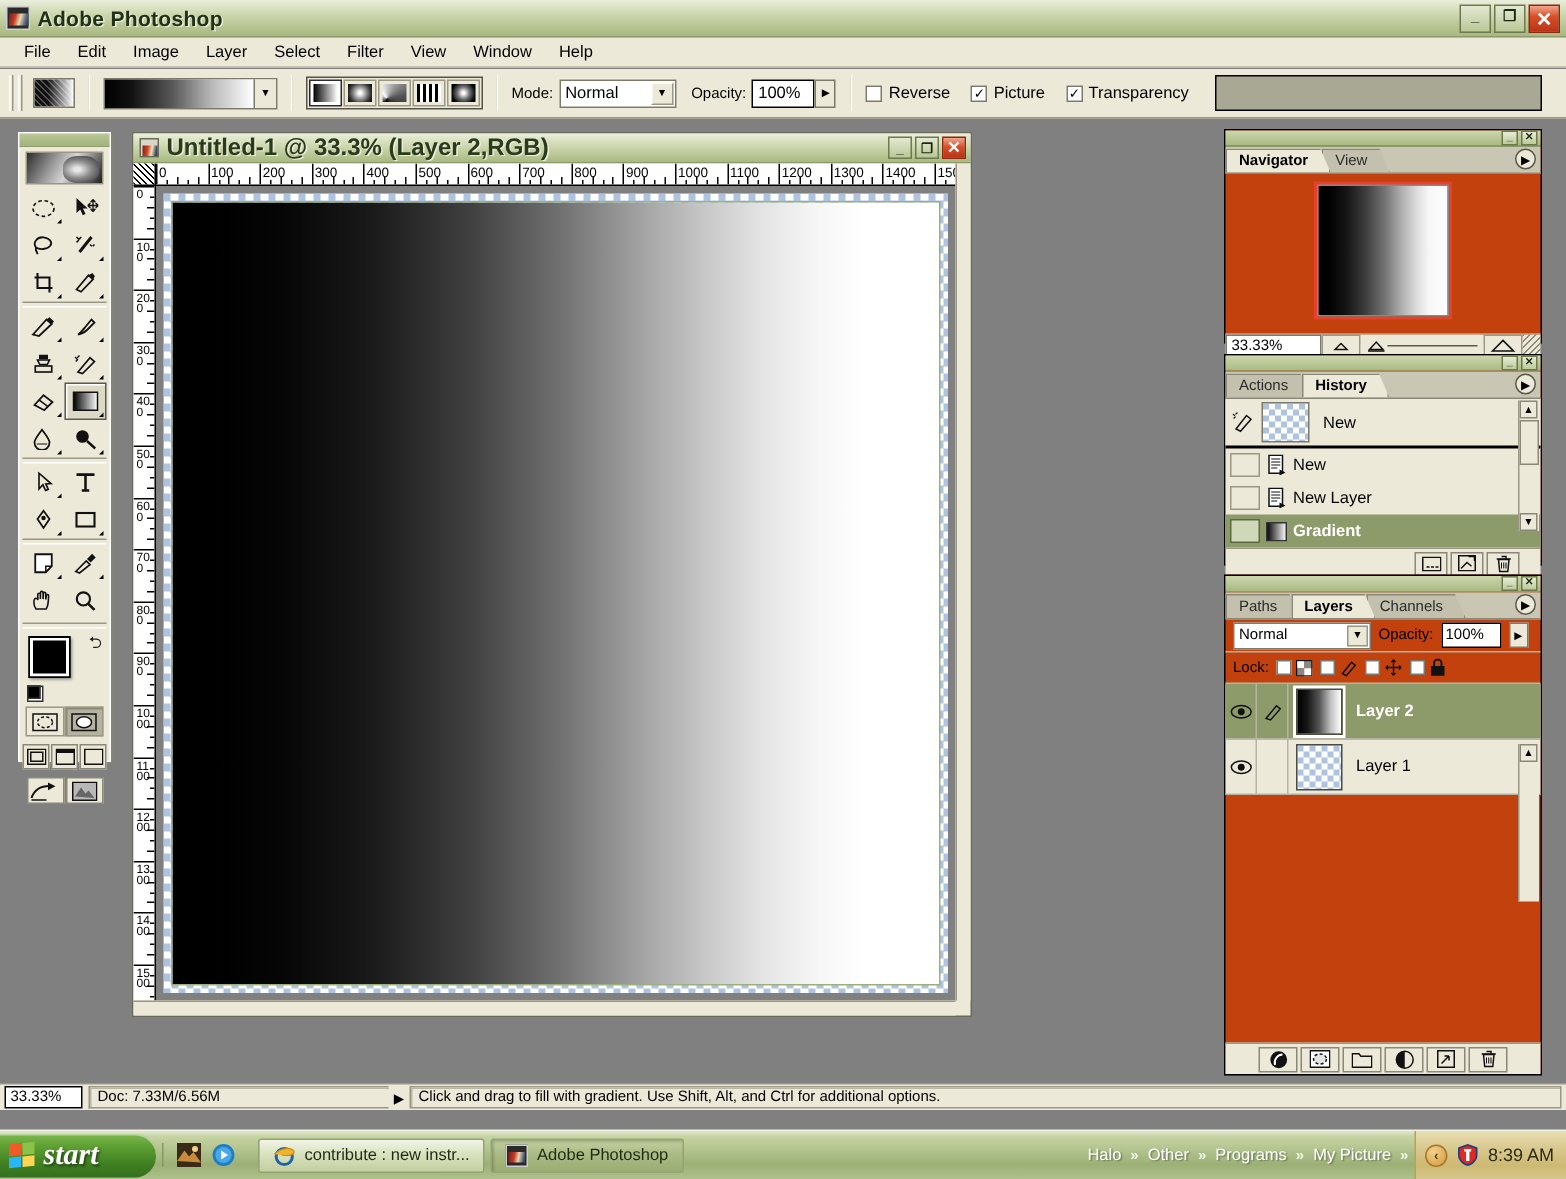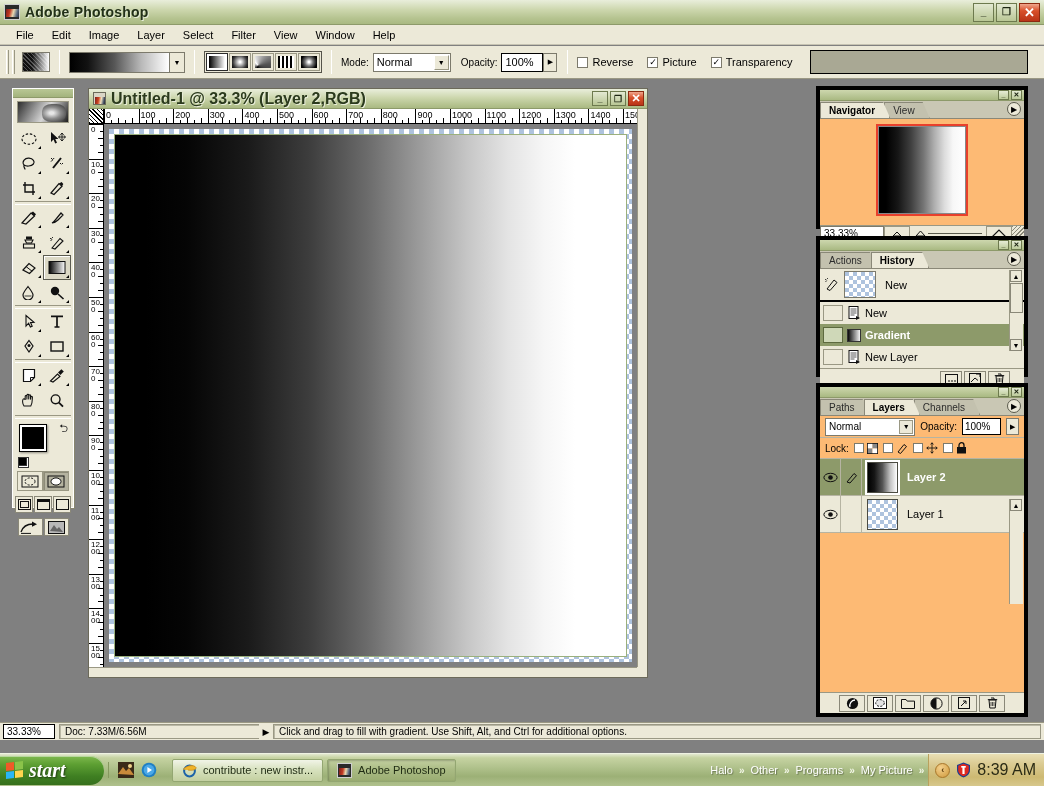--- a/index.html
+++ b/index.html
@@ -238,21 +238,21 @@
       #000000 0%, #000000 6%, #050505 14%, #1a1a1a 26%, #3d3d3d 38%,
       #6e6e6e 50%, #9d9d9d 60%, #c6c6c6 69%, #e4e4e4 77%,
       #f6f6f6 84%, #ffffff 90%, #ffffff 100%);
     border:1px solid #9bb07d;
   }
   .doc-sb-v{ position:absolute; right:0; top:20px; bottom:10px; width:10px; background:#ece9d8; border-left:1px solid #9a9884;}
   .doc-sb-h{ position:absolute; left:0; right:10px; bottom:0; height:10px; background:#ece9d8; border-top:1px solid #9a9884;}
 
   
   .palette{
-    position:absolute; background:#fdba74; border:4px solid #000000;
+    position:absolute; background:#c2410c; border:1px solid #000000;
   }
   .pal-grab{
     height:11px;
     background:linear-gradient(to bottom,#cdd7ae,#a9b982);
     border-bottom:1px solid #8d9a6a; position:relative;
   }
   .pal-grab .pbtns{ position:absolute; right:2px; top:0; display:flex; gap:2px; }
   .pal-grab .pb{ width:11px;height:10px;border:1px solid #6d7a4e;
     background:linear-gradient(to bottom,#e6ecd6,#bccb99);
     font-size:7px; line-height:8px; text-align:center; color:#1d2612; font-weight:bold;}
@@ -402,21 +402,21 @@
   .tray{
     height:33px; display:flex; align-items:center; gap:6px; padding:0 8px 0 6px;
     background:linear-gradient(to bottom,#e9dfb4 0%,#dbcb93 30%,#cdb972 70%,#d8c98f 100%);
     border-left:1px solid #b9a15d;
   }
   .tray-collapse{ width:15px;height:15px;border-radius:50%;
     background:radial-gradient(circle at 35% 30%,#f4d08c,#cf9a3c);
     border:1px solid #a8762a; color:#5a3b0c; font-size:9px; font-weight:bold;
     display:flex;align-items:center;justify-content:center;}
   .tray-ico{ width:15px;height:16px; }
-  .tray-time{ font-size:16px; color:#2b2b15; }
+  .tray-time{ font-size:12px; color:#2b2b15; }
 </style>
 </head>
 <body>
 
 <div id="app">
 
   <div class="titlebar">
     <div class="ps-logo"></div>
     <span class="ps-title">Adobe Photoshop</span>
     <div class="tb-btns">
@@ -1030,46 +1030,46 @@
           <div class="hist-chk"></div>
           <div class="hist-ic">
             <svg width="13" height="14" viewBox="0 0 13 14">
                 <rect x="1" y="0.5" width="9" height="12" fill="#fff" stroke="#111"></rect>
                 <path d="M2.5 3 h6 M2.5 5 h6 M2.5 7 h6 M2.5 9 h4" stroke="#111" stroke-width=".7"></path>
                 <path d="M8 10 l4 2 l-4 2 Z" fill="#111"></path>
               </svg>
           </div>
           <span>New</span>
         </div>
+        <div class="hist-row">
+          <div class="hist-chk"></div>
+          <div class="hist-ic">
+            <svg width="13" height="14" viewBox="0 0 13 14">
+                <rect x="1" y="0.5" width="9" height="12" fill="#fff" stroke="#111"></rect>
+                <path d="M2.5 3 h6 M2.5 5 h6 M2.5 7 h6 M2.5 9 h4" stroke="#111" stroke-width=".7"></path>
+                <path d="M8 10 l4 2 l-4 2 Z" fill="#111"></path>
+              </svg>
+          </div>
+          <span>New Layer</span>
+        </div>
         <div class="hist-row sel">
           <div class="hist-chk"></div>
           <div class="hist-ic">
             <svg width="14" height="13" viewBox="0 0 14 13">
                 <defs>
                   <linearGradient id="hg" x1="0" x2="1">
                     <stop offset="0" stop-color="#000"></stop>
                     <stop offset="1" stop-color="#fff"></stop>
                   </linearGradient>
                 </defs>
                 <rect x="0.5" y="0.5" width="13" height="12" fill="url(#hg)" stroke="#333"></rect>
               </svg>
           </div>
           <span>Gradient</span>
         </div>
-        <div class="hist-row">
-          <div class="hist-chk"></div>
-          <div class="hist-ic">
-            <svg width="13" height="14" viewBox="0 0 13 14">
-                <rect x="1" y="0.5" width="9" height="12" fill="#fff" stroke="#111"></rect>
-                <path d="M2.5 3 h6 M2.5 5 h6 M2.5 7 h6 M2.5 9 h4" stroke="#111" stroke-width=".7"></path>
-                <path d="M8 10 l4 2 l-4 2 Z" fill="#111"></path>
-              </svg>
-          </div>
-          <span>New Layer</span>
-        </div>
       </div>
     </div>
 
     <div class="hist-scroll">
       <div class="sb-arrow">▲</div>
       <div class="sb-thumb-box"></div>
       <div class="sb-arrow" style="position:absolute;bottom:0;">▼</div>
     </div>
 
     <div class="hist-foot">

